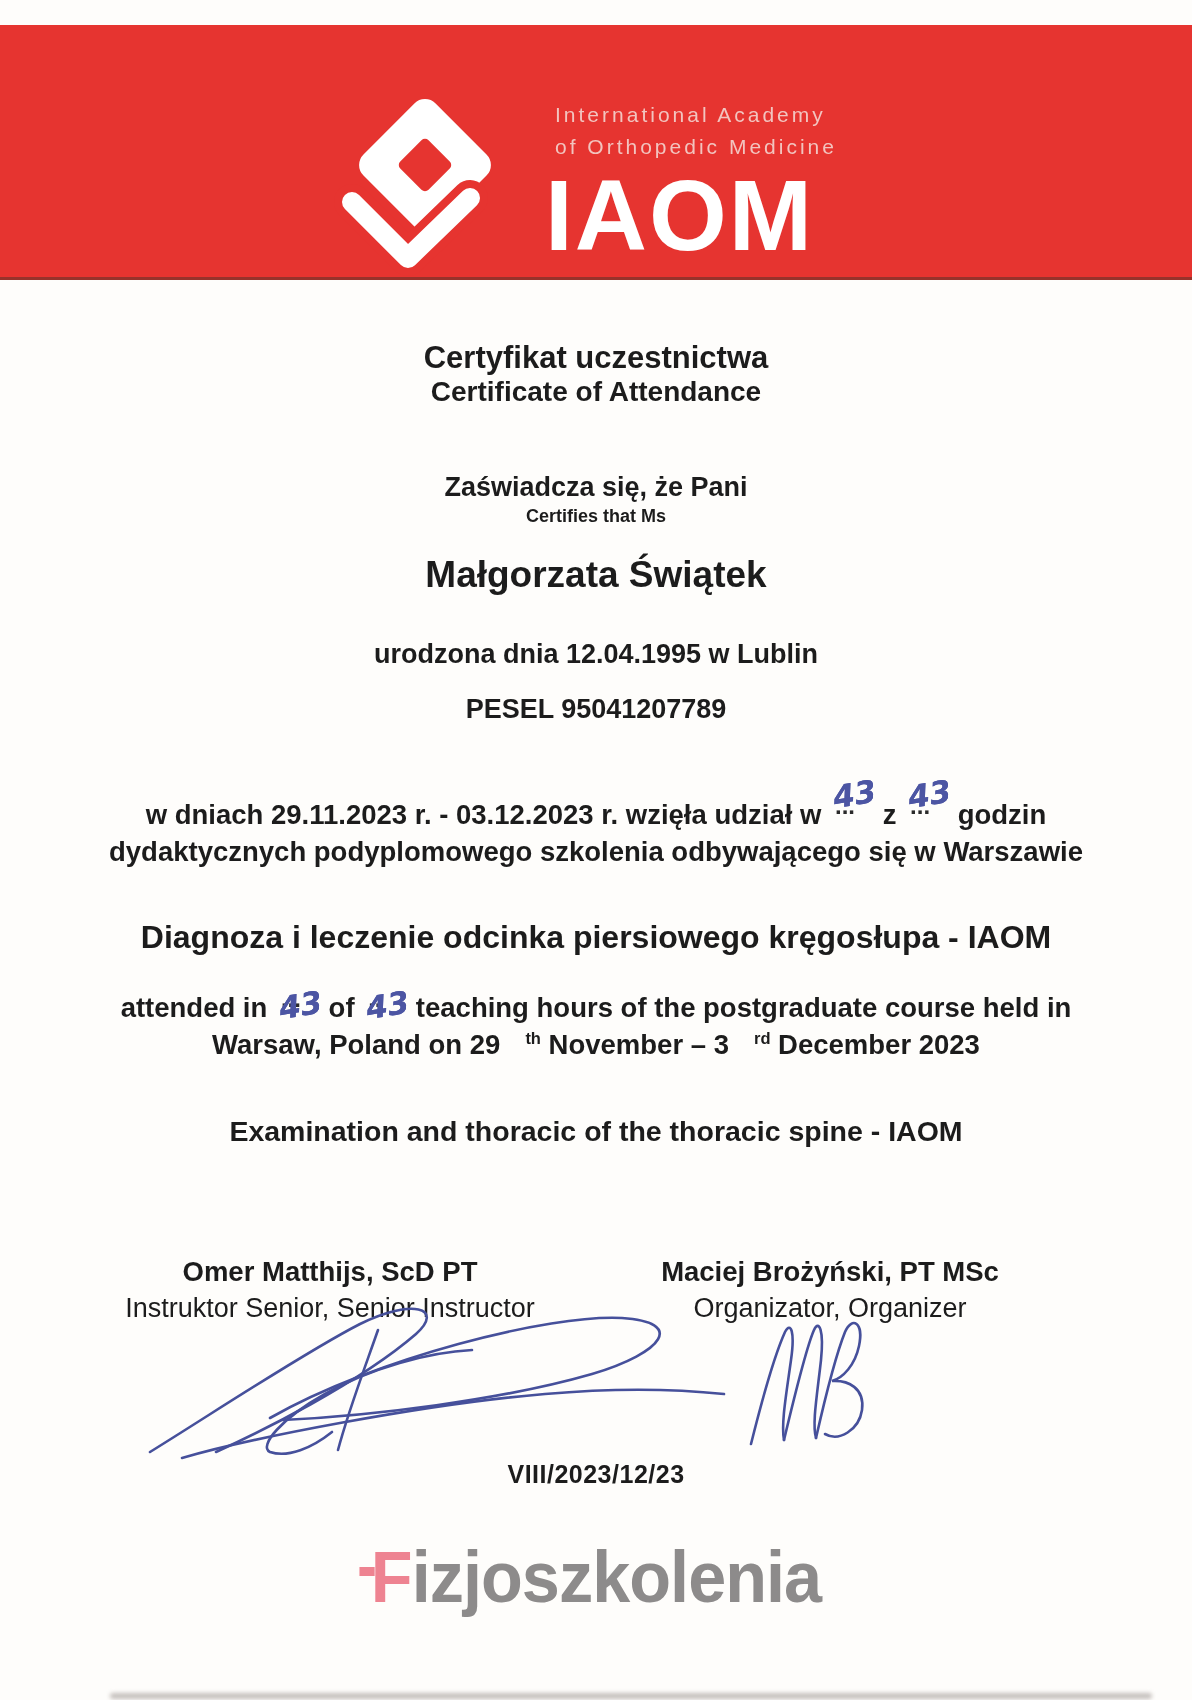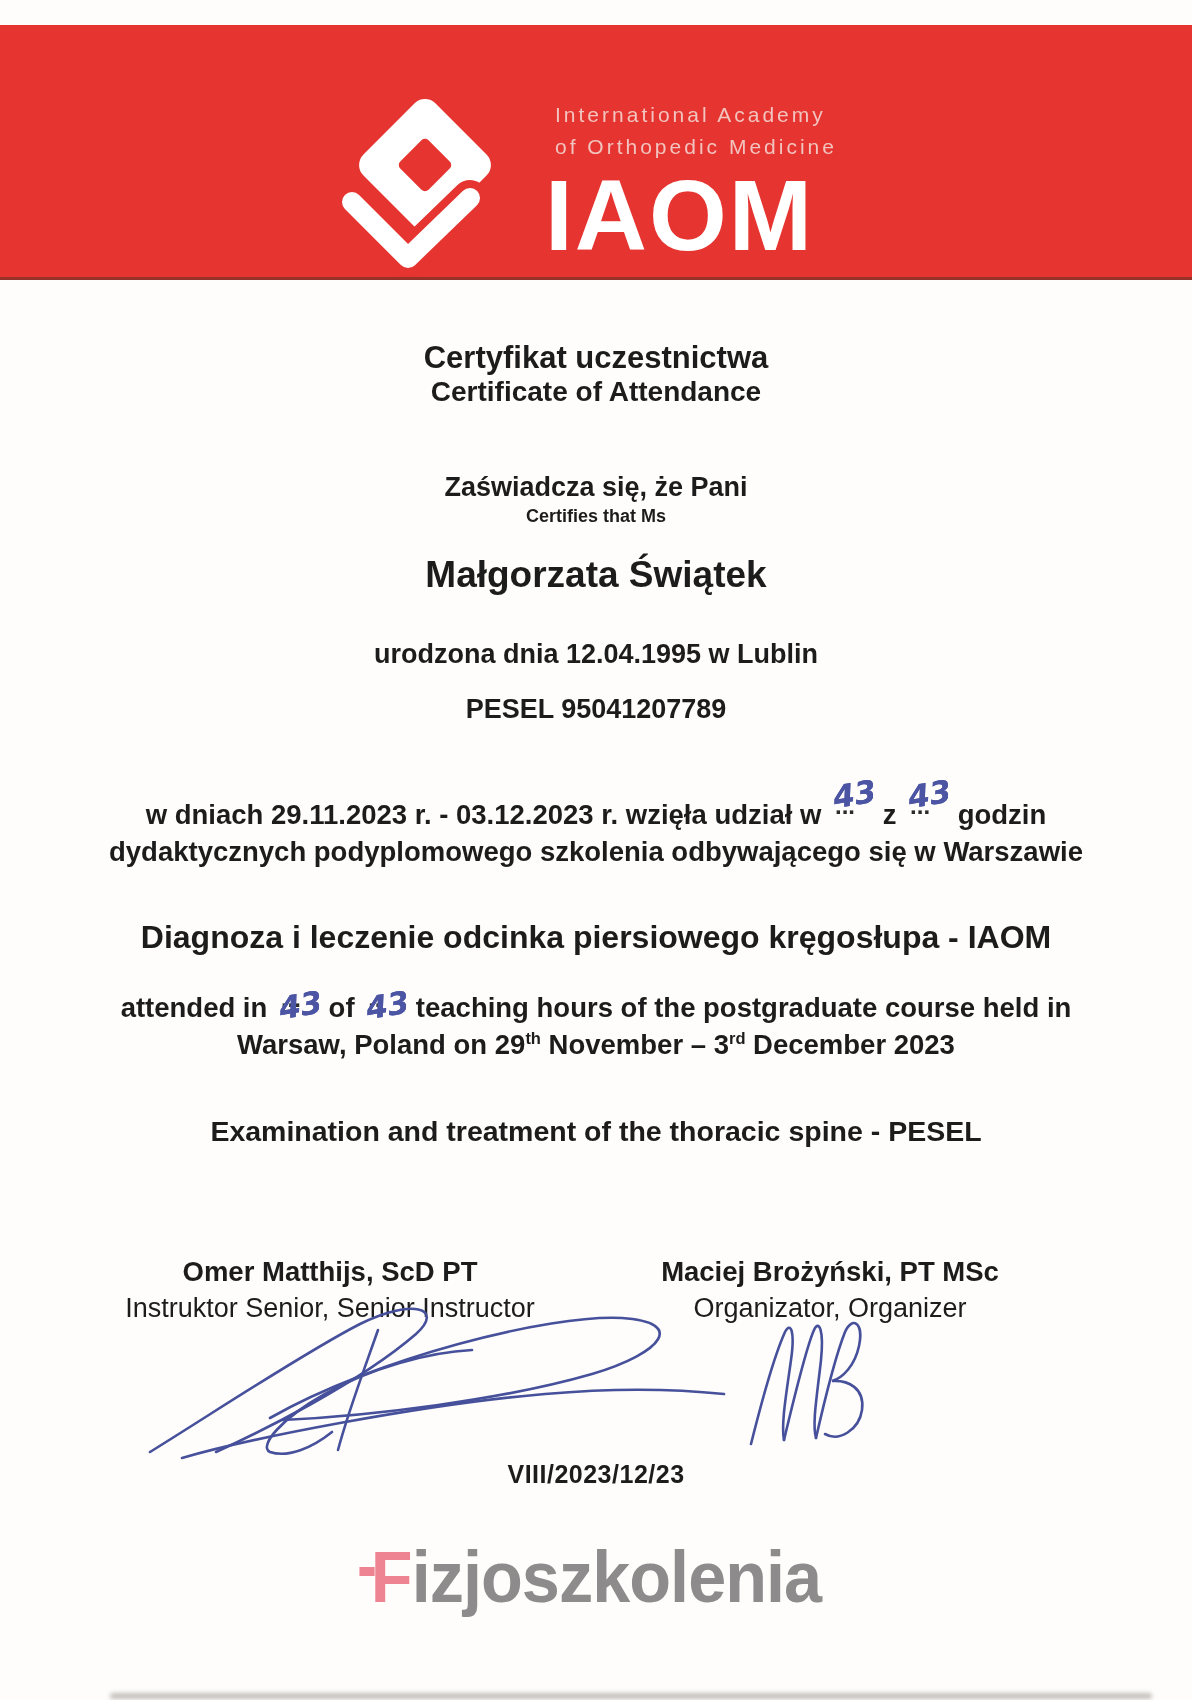--- a/index.html
+++ b/index.html
@@ -37,21 +37,21 @@
   .t-cert-en{top:506px;font-size:18px;}
   .t-name{top:554px;font-size:37px;font-weight:bold;}
   .t-birth{top:639px;font-size:27px;}
   .t-pesel{top:694px;font-size:27px;}
   .t-para{font-size:27.5px;line-height:37px;}
   .t-part-pl{top:790px;}
   .t-course-pl{top:919px;font-size:32px;font-weight:bold;}
   .t-part-en{top:983px;}
   .t-course-en{top:1115px;font-size:28.5px;font-weight:bold;}
   .t-certnum{top:1460px;font-size:25px;letter-spacing:.5px;}
-  sup{font-size:60%;vertical-align:super;line-height:0;}
+  sup{font-size:60%;vertical-align:super;line-height:0;margin-left:25px;}
   
   .blank{
     display:inline-block;position:relative;width:42px;height:34px;
     vertical-align:baseline;margin:0 2px;
   }
   .dots{
     position:absolute;left:4px;bottom:0;
     font-size:24px;letter-spacing:0px;color:#2a2a2a;
   }
   .hand{
@@ -135,21 +135,21 @@
   <div class="line t-para t-part-en">
     <span>attended in</span>
     <span class="blank"><span class="dots">...</span><span class="hand hand-low">43</span></span>
     <span>of</span>
     <span class="blank"><span class="dots">..</span><span class="hand hand-low">43</span></span>
     <span>teaching hours of the postgraduate course held in</span>
     <br>
     <span>Warsaw, Poland on 29</span><sup>th</sup><span> November – 3</span><sup>rd</sup><span> December 2023</span>
   </div>
 
-  <div class="line t-course-en">Examination and treatment of the thoracic spine - PESEL</div>
+  <div class="line t-course-en">Examination and thoracic of the thoracic spine - IAOM</div>
 
   <div class="sig-col sig-left">
     <div class="sig-name">Omer Matthijs, ScD PT</div>
     <div class="sig-role">Instruktor Senior, Senior Instructor</div>
   </div>
   <div class="sig-col sig-right">
     <div class="sig-name">Maciej Brożyński, PT MSc</div>
     <div class="sig-role">Organizator, Organizer</div>
   </div>
 

